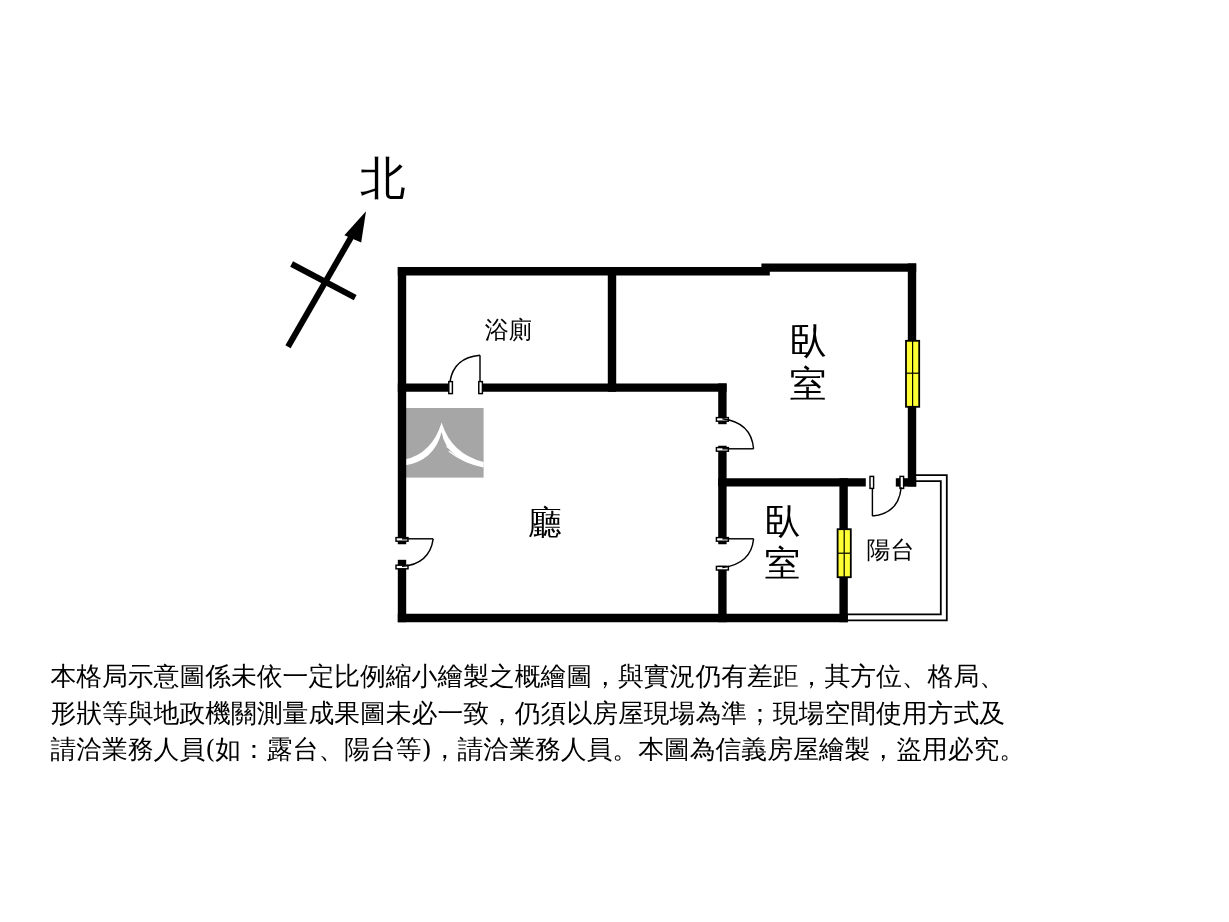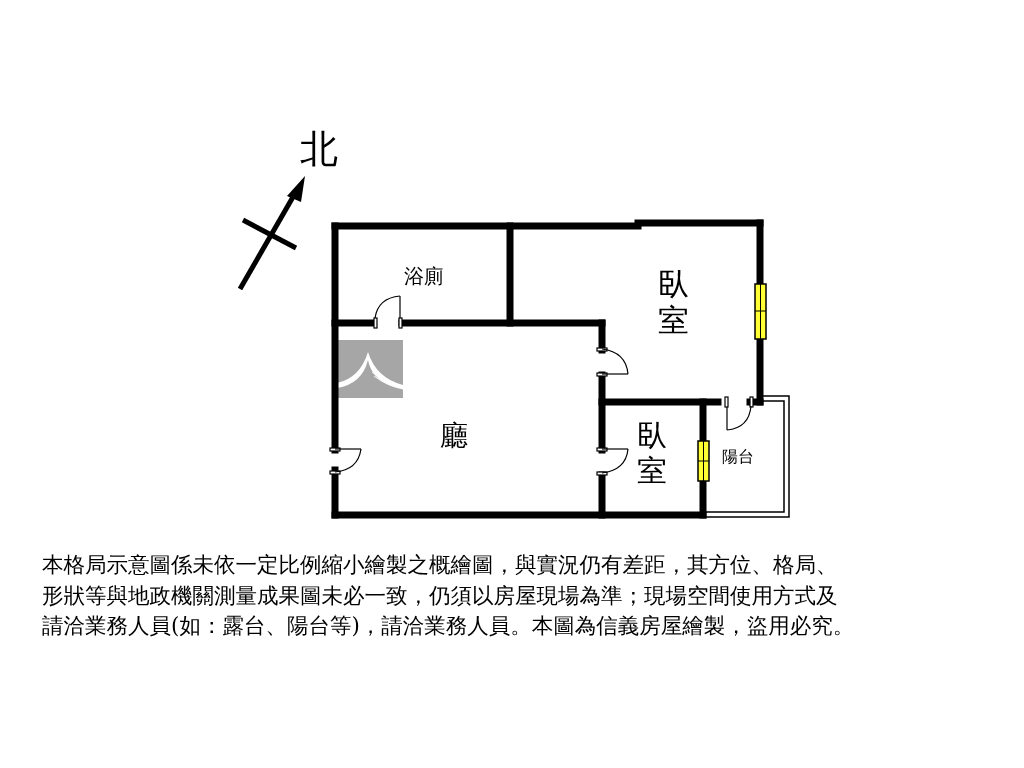--- a/index.html
+++ b/index.html
@@ -123,20 +123,20 @@
     <div style="margin-top:6px;">室</div>
   </div>
 
   <div class="room-label" style="left:440px; top:422px; font-size:28px;">廳</div>
 
   <div class="room-label vlabel" style="left:637px; top:420px; font-size:30px;">
     <div>臥</div>
     <div style="margin-top:6px;">室</div>
   </div>
 
-  <div class="room-label" style="left:722px; top:449px; font-size:16px;">陽台</div>
+  <div class="room-label" style="left:722px; top:449px; font-size:20px;">陽台</div>
 </div>
 
 <div id="disclaimer">
   <div>本格局示意圖係未依一定比例縮小繪製之概繪圖，與實況仍有差距，其方位、格局、</div>
   <div>形狀等與地政機關測量成果圖未必一致，仍須以房屋現場為準；現場空間使用方式及</div>
   <div>請洽業務人員(如：露台、陽台等)，請洽業務人員。本圖為信義房屋繪製，盜用必究。</div>
 </div>
 
 </body></html>

